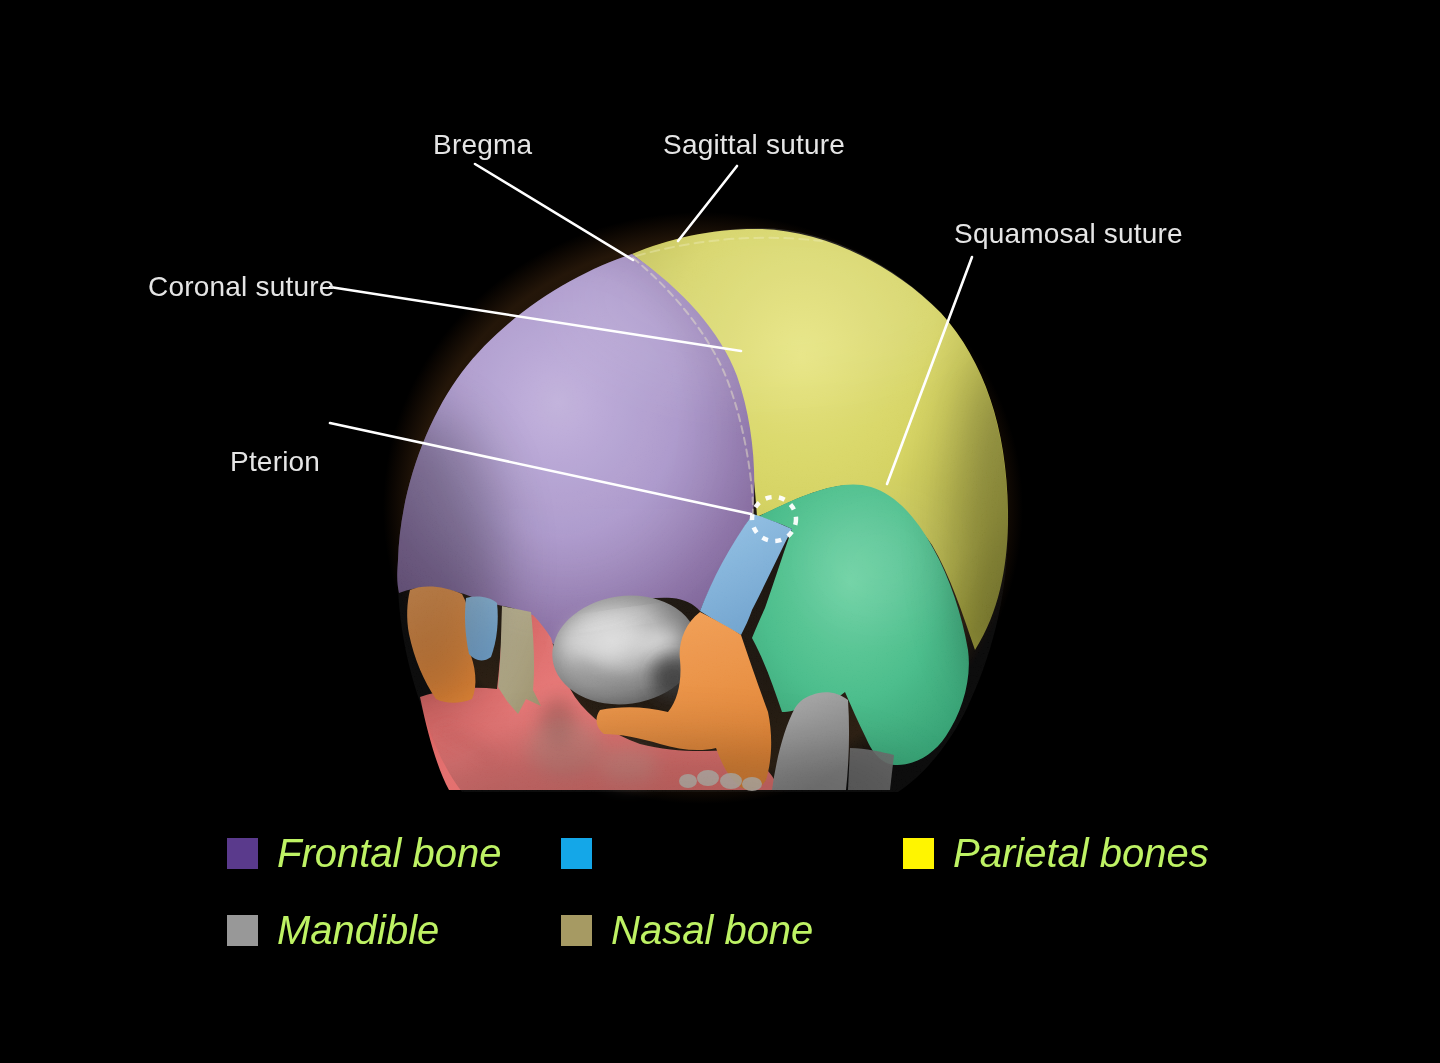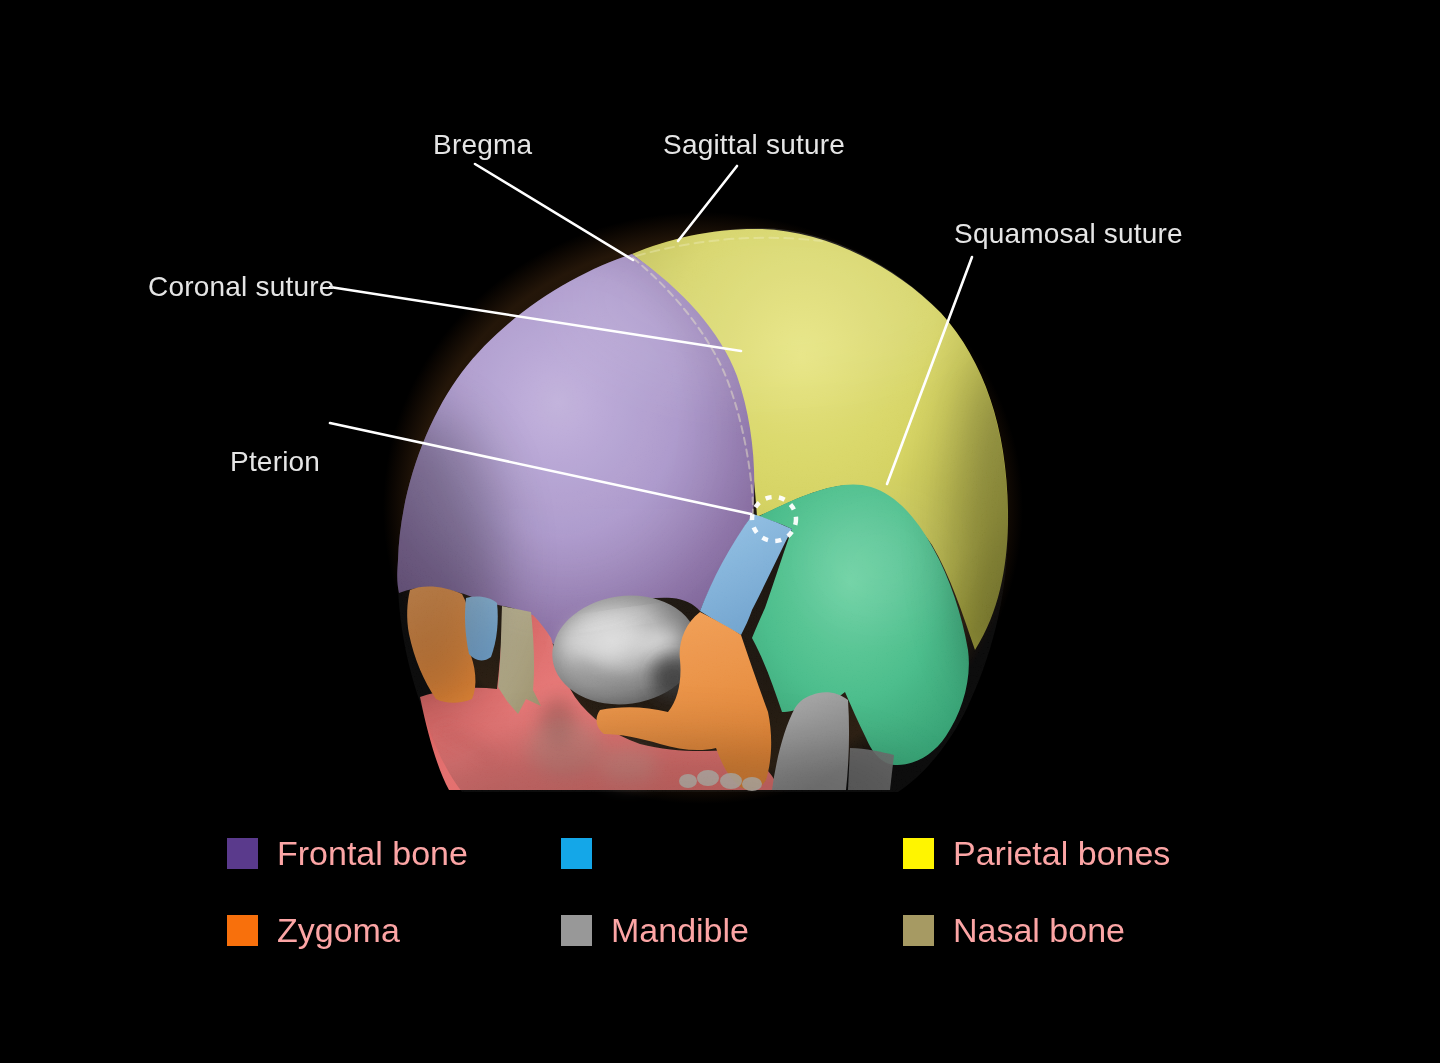--- a/index.html
+++ b/index.html
@@ -11,21 +11,21 @@
   .anno{
     position:absolute;color:#e5e5e5;font-size:28px;line-height:1.1;
     letter-spacing:.2px;white-space:nowrap;
   }
   .legend{
     position:absolute;left:227px;top:838px;
     display:grid;grid-template-columns:334px 342px 320px;row-gap:46px;
   }
   .legend-item{display:flex;align-items:center;height:31px;}
   .legend-swatch{width:31px;height:31px;margin-right:19px;flex:0 0 auto;}
-  .legend-label{color:#fca5a5;font-size:34px;line-height:31px;white-space:nowrap;}
+  .legend-label{color:#bef264;font-size:40px;line-height:31px;white-space:nowrap;font-style:italic;}
 </style>
 </head>
 <body>
 
 <div class="stage">
 
   <svg width="1440" height="1063" viewBox="0 0 1440 1063" aria-hidden="true">
     <defs>
       <radialGradient id="haloG" cx="50%" cy="50%" r="50%">
         <stop offset="0%" stop-color="#120b05"></stop>
@@ -216,24 +216,20 @@
       <span class="legend-label">Frontal bone</span>
     </div>
     <div class="legend-item">
       <span class="legend-swatch" style="background-color: rgb(20, 167, 232);"></span>
     </div>
     <div class="legend-item">
       <span class="legend-swatch" style="background-color: rgb(255, 245, 0);"></span>
       <span class="legend-label">Parietal bones</span>
     </div>
     <div class="legend-item">
-      <span class="legend-swatch" style="background-color: rgb(248, 112, 12);"></span>
-      <span class="legend-label">Zygoma</span>
-    </div>
-    <div class="legend-item">
       <span class="legend-swatch" style="background-color: rgb(152, 152, 152);"></span>
       <span class="legend-label">Mandible</span>
     </div>
     <div class="legend-item">
       <span class="legend-swatch" style="background-color: rgb(166, 154, 99);"></span>
       <span class="legend-label">Nasal bone</span>
     </div>
   </div>
 
 </div>

